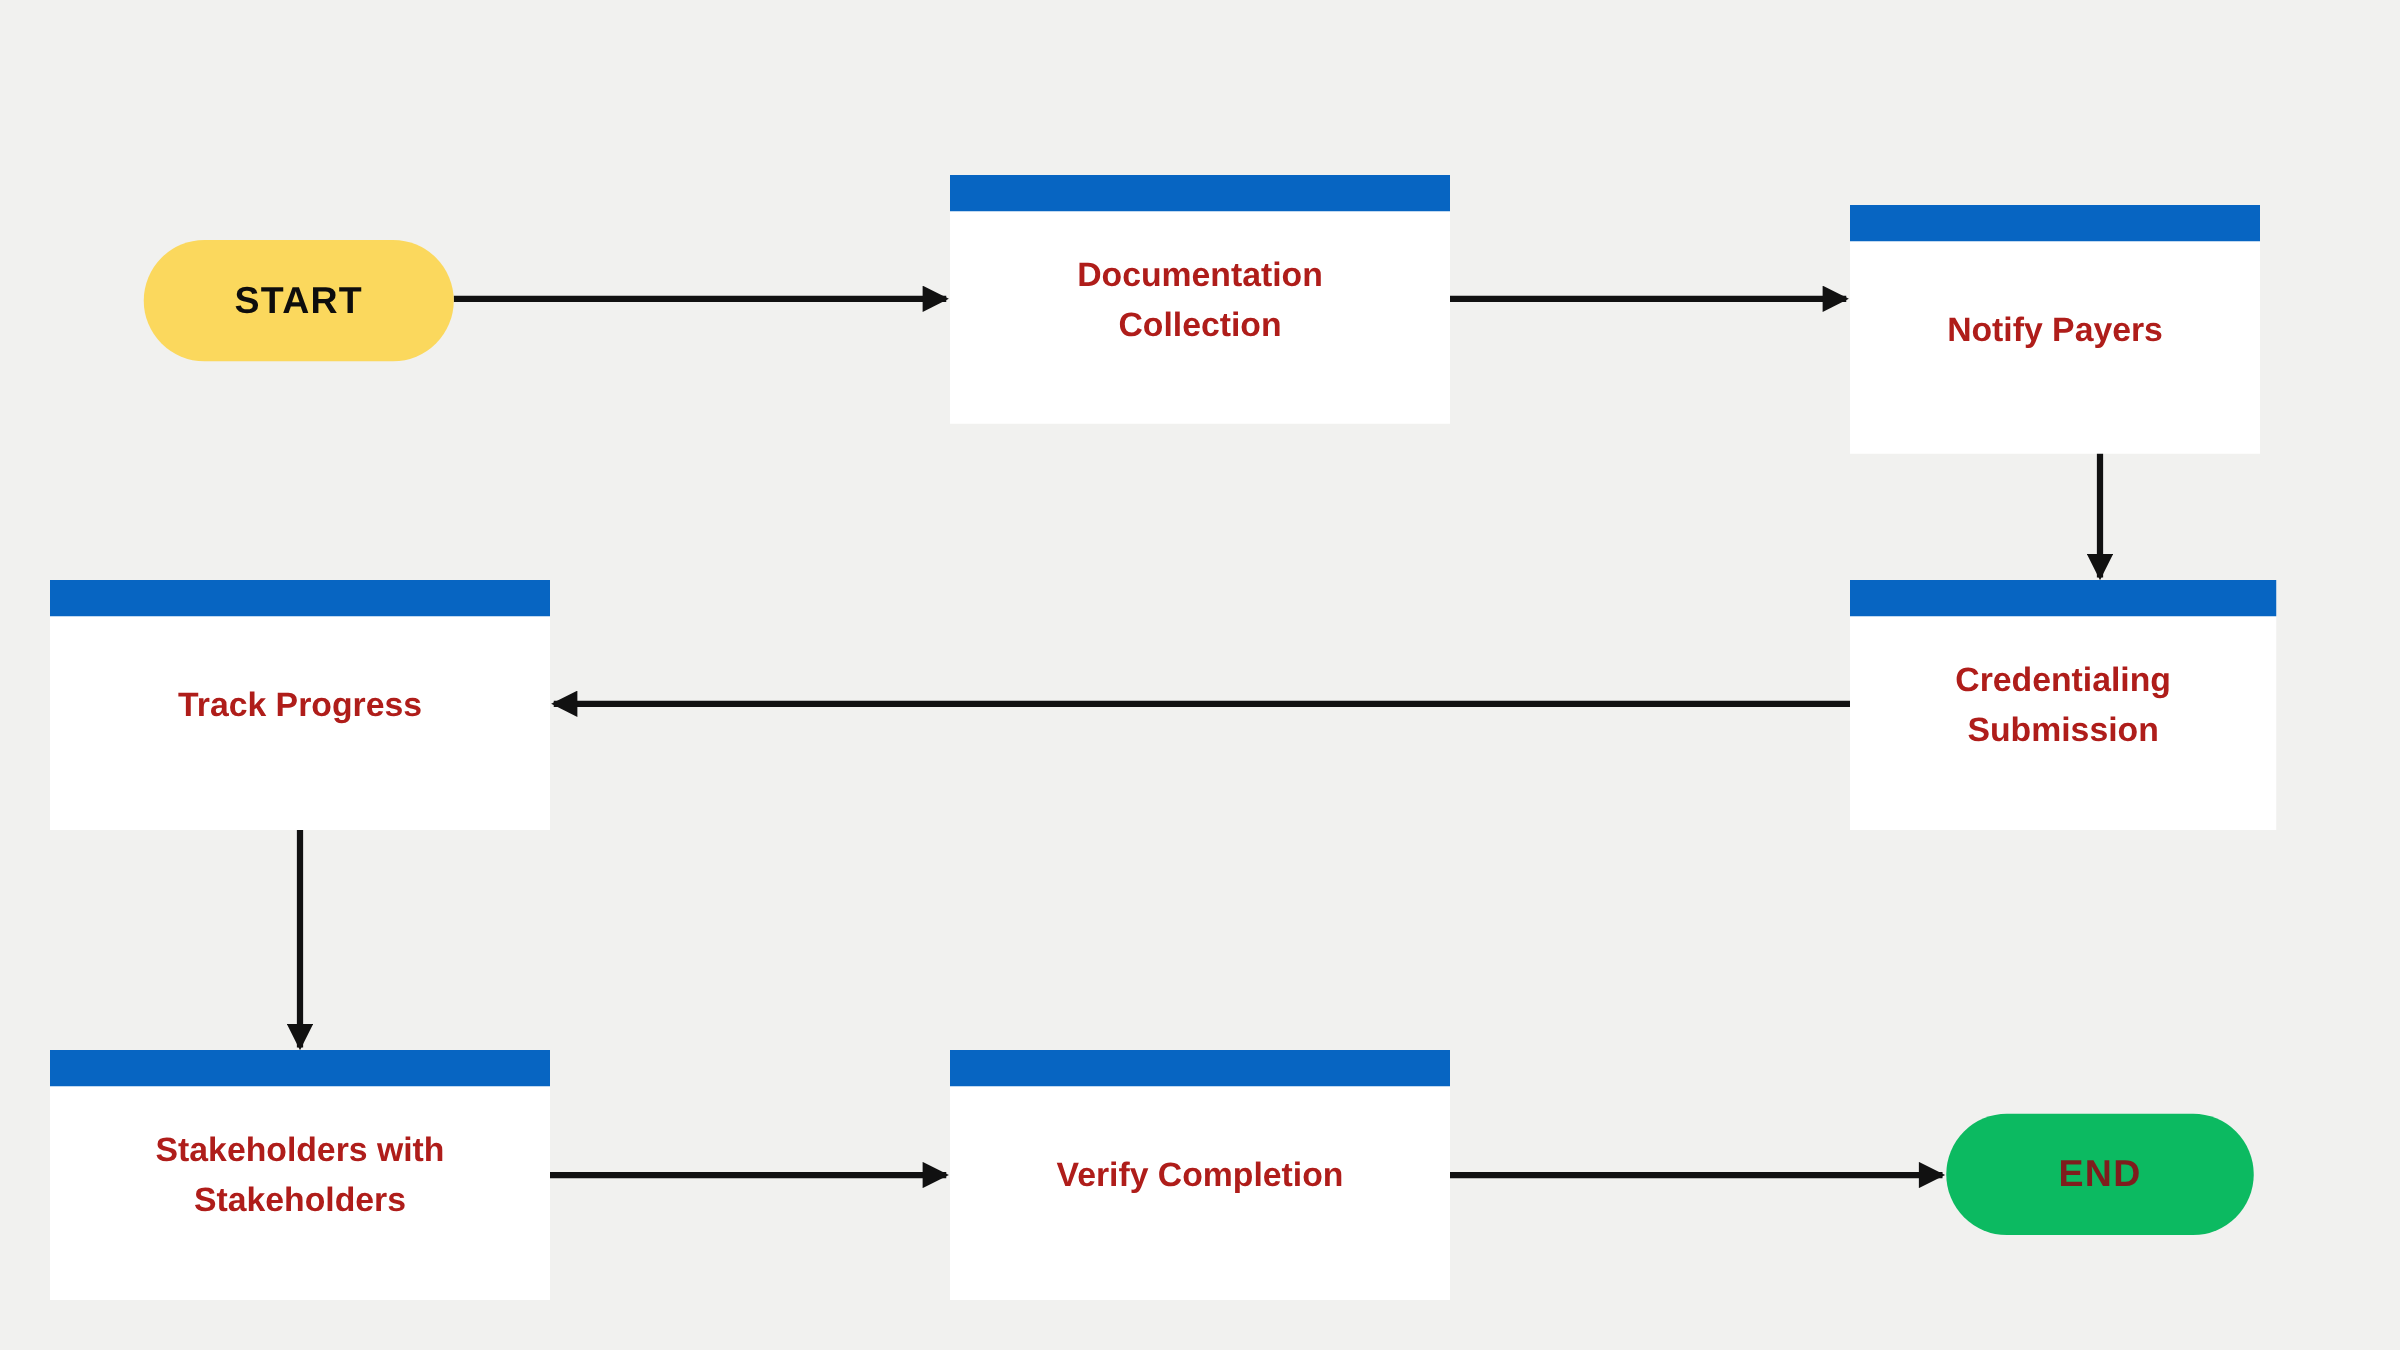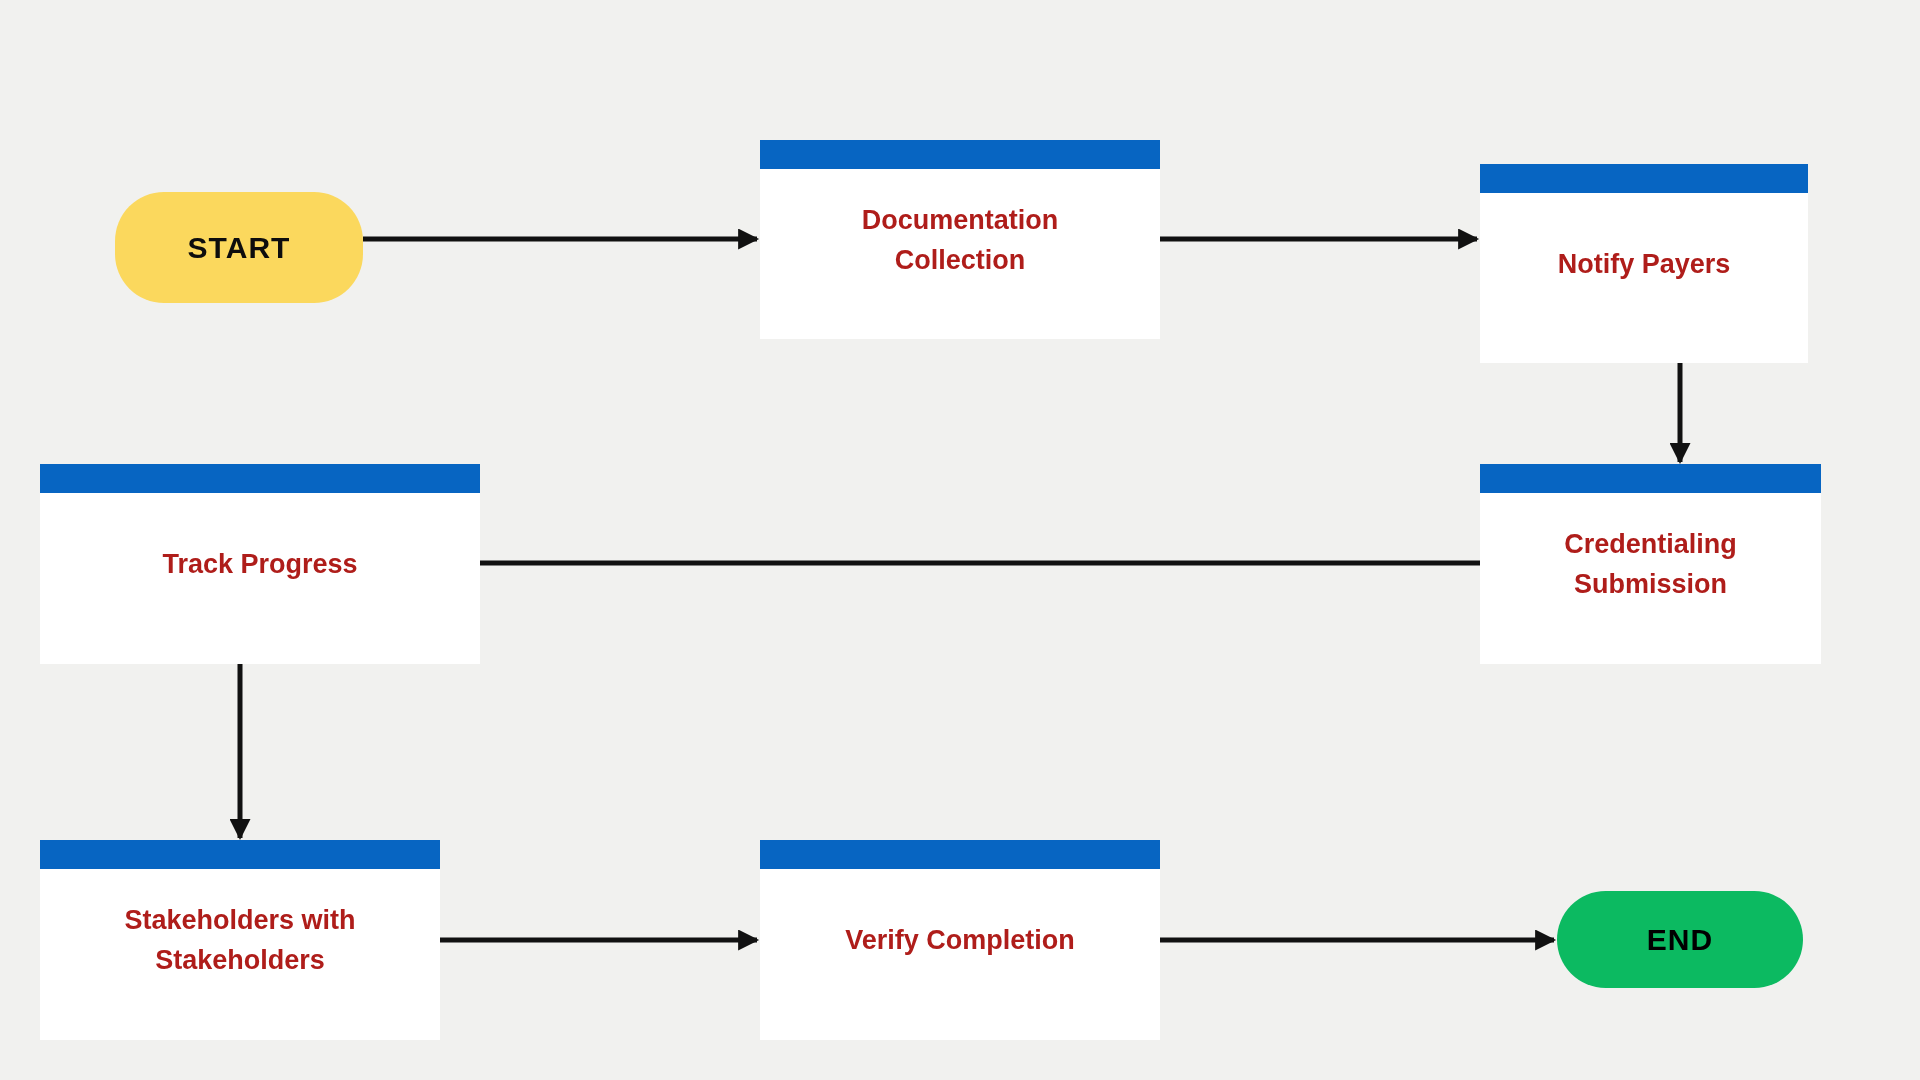--- a/index.html
+++ b/index.html
@@ -77,21 +77,21 @@
   .node.terminal-start {
     background: var(--yellow, #FBD85D);
   }
   .node.terminal-start .label {
     color: var(--ink, #0D0D0D);
   }
   .node.terminal-end {
     background: var(--green, #0CBA61);
   }
   .node.terminal-end .label {
-    color: #000000;
+    color: #7f1d1d;
   }
 </style>
 </head>
 <body>
 
 <div class="canvas">
 
 
   <svg class="edges" viewBox="0 0 1920 1080">
     <defs>
@@ -104,21 +104,21 @@
         <line x1="1160" y1="239" x2="1477" y2="239" stroke="#111111" stroke-width="5" marker-end="url(#arrowhead)"></line>
         <line x1="1680" y1="339" x2="1680" y2="462" stroke="#111111" stroke-width="5" marker-end="url(#arrowhead)"></line>
         <line x1="1480" y1="563" x2="443" y2="563" stroke="#111111" stroke-width="5" marker-end="url(#arrowhead)"></line>
         <line x1="240" y1="664" x2="240" y2="838" stroke="#111111" stroke-width="5" marker-end="url(#arrowhead)"></line>
         <line x1="440" y1="940" x2="757" y2="940" stroke="#111111" stroke-width="5" marker-end="url(#arrowhead)"></line>
         <line x1="1160" y1="940" x2="1554" y2="940" stroke="#111111" stroke-width="5" marker-end="url(#arrowhead)"></line>
       </g>
   </svg>
 
   <div id="node-layer">
-      <div class="node terminal terminal-start" style="left: 115px; top: 192px; width: 248px; height: 111px;">
+      <div class="node terminal terminal-start" style="left: 115px; top: 192px; width: 248px; height: 97px;">
         <div class="label">
           <div>START</div>
         </div>
       </div>
       <div class="node process" style="left: 760px; top: 140px; width: 400px; height: 199px;">
         <div class="bar"></div>
         <div class="label">
           <div>Documentation</div>
           <div>Collection</div>
         </div>
@@ -129,21 +129,21 @@
           <div>Notify Payers</div>
         </div>
       </div>
       <div class="node process" style="left: 1480px; top: 464px; width: 341px; height: 200px; text-decoration: underline;">
         <div class="bar"></div>
         <div class="label">
           <div>Credentialing</div>
           <div>Submission</div>
         </div>
       </div>
-      <div class="node process" style="left: 40px; top: 464px; width: 440px; height: 200px;">
+      <div class="node process" style="left: 40px; top: 464px; width: 400px; height: 200px;">
         <div class="bar"></div>
         <div class="label">
           <div>Track Progress</div>
         </div>
       </div>
       <div class="node process" style="left: 40px; top: 840px; width: 400px; height: 200px;">
         <div class="bar"></div>
         <div class="label">
           <div>Stakeholders with</div>
           <div>Stakeholders</div>

